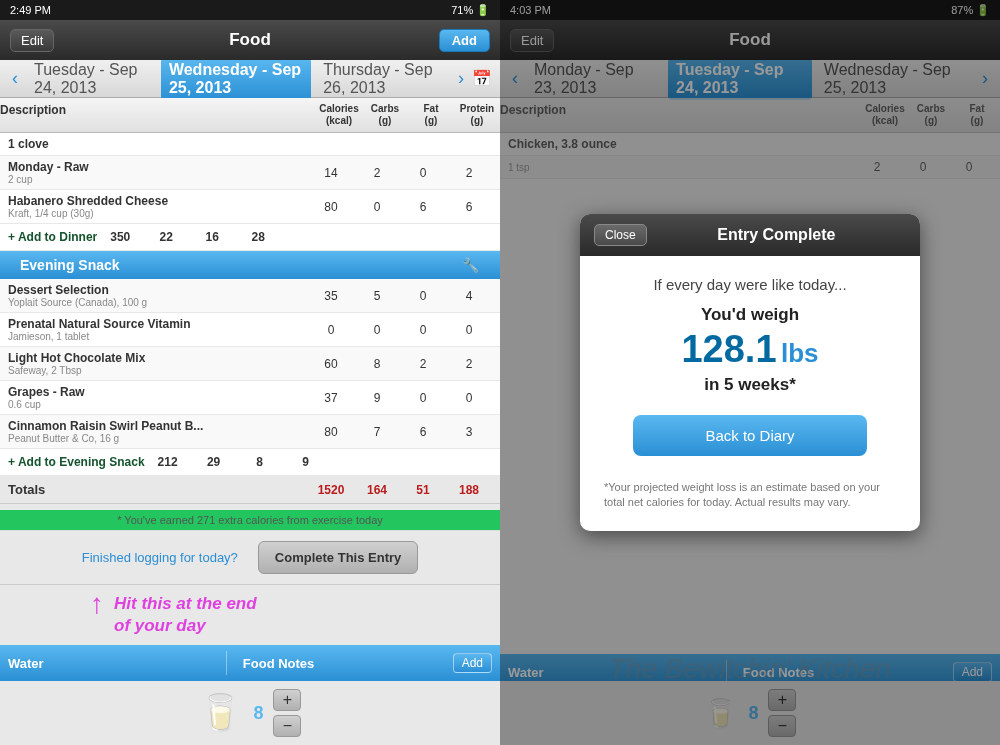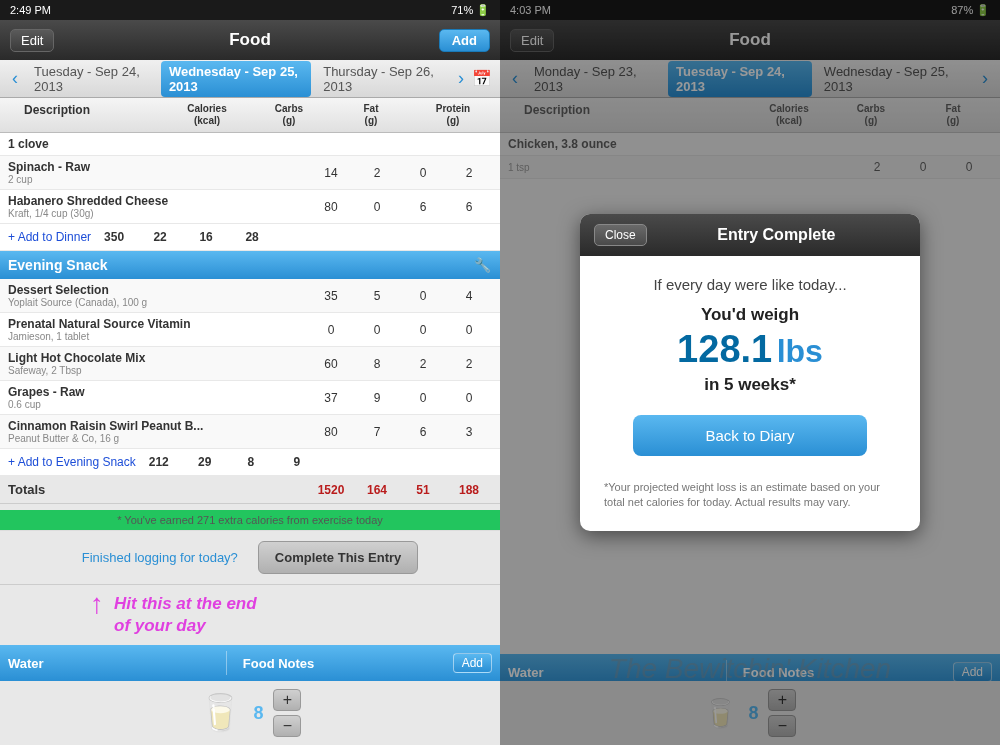--- a/index.html
+++ b/index.html
@@ -99,21 +99,21 @@
     }
     .date-nav-arrow {
       color: #2a8fd4;
       font-size: 18px;
       padding: 0 4px;
       cursor: pointer;
     }
     .date-pill {
       background: transparent;
       color: #555;
-      font-size: 13px;
+      font-size: 16px;
       padding: 3px 8px;
       border-radius: 4px;
       cursor: pointer;
     }
     .date-pill.active {
       background: linear-gradient(to bottom, #5ab8f0, #2a8fd4);
       color: white;
       font-weight: bold;
     }
     .date-calendar-icon {
@@ -121,22 +121,21 @@
       font-size: 16px;
       margin-left: auto;
       cursor: pointer;
     }
 
     
     .table-header {
       background: linear-gradient(to bottom, #f5f5f5, #e0e0e0);
       display: flex;
       border-bottom: 1px solid #bbb;
-      padding: 5px 24px;
-      gap: 36px;
+      padding: 5px 0;
     }
     .th-desc {
       flex: 1;
       font-size: 12px;
       font-weight: bold;
       color: #333;
     }
     .th-col {
       width: 46px;
       font-size: 10px;
@@ -151,21 +150,21 @@
       flex: 1;
       overflow-y: auto;
       background: white;
     }
 
     
     .section-header {
       background: linear-gradient(to bottom, #5ab8f0, #2a8fd4);
       display: flex;
       align-items: center;
-      padding: 6px 8px;
+      padding: 6px 20px;
     }
     .section-title {
       color: white;
       font-size: 14px;
       font-weight: bold;
       flex: 1;
     }
     .section-icon {
       color: white;
       font-size: 14px;
@@ -199,23 +198,23 @@
 
     
     .add-row {
       display: flex;
       align-items: center;
       padding: 6px 8px;
       border-bottom: 1px solid #e8e8e8;
       background: white;
     }
     .add-link {
-      color: #1d4ed8;
+      color: #14532d;
       font-size: 12px;
-      font-weight: normal;
+      font-weight: bold;
     }
     .add-val {
       width: 46px;
       text-align: center;
       font-size: 12px;
       font-weight: bold;
       color: #333;
     }
 
     
@@ -427,21 +426,21 @@
       color: #222;
       margin-bottom: 4px;
     }
     .modal-weight-value {
       font-size: 38px;
       font-weight: bold;
       color: #0369a1;
       line-height: 1.1;
     }
     .modal-weight-unit {
-      font-size: 32px;
+      font-size: 26px;
       color: #2a8fd4;
       font-weight: bold;
     }
     .modal-timeframe {
       font-size: 17px;
       font-weight: bold;
       color: #222;
       margin-top: 4px;
       margin-bottom: 20px;
     }
@@ -528,21 +527,21 @@
       <div class="food-info">
         <div class="food-name">1 clove</div>
       </div>
       <span class="food-val"></span>
       <span class="food-val"></span>
       <span class="food-val"></span>
       <span class="food-val"></span>
     </div>
     <div class="food-row">
       <div class="food-info">
-        <div class="food-name">Spinach - Raw</div>
+        <div class="food-name">Monday - Raw</div>
         <div class="food-sub">2 cup</div>
       </div>
       <span class="food-val">14</span>
       <span class="food-val">2</span>
       <span class="food-val">0</span>
       <span class="food-val">2</span>
     </div>
     <div class="food-row">
       <div class="food-info">
         <div class="food-name">Habanero Shredded Cheese</div>

